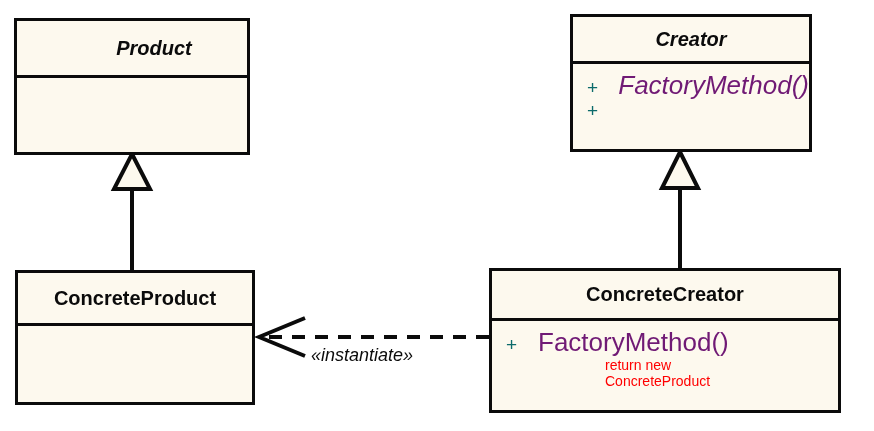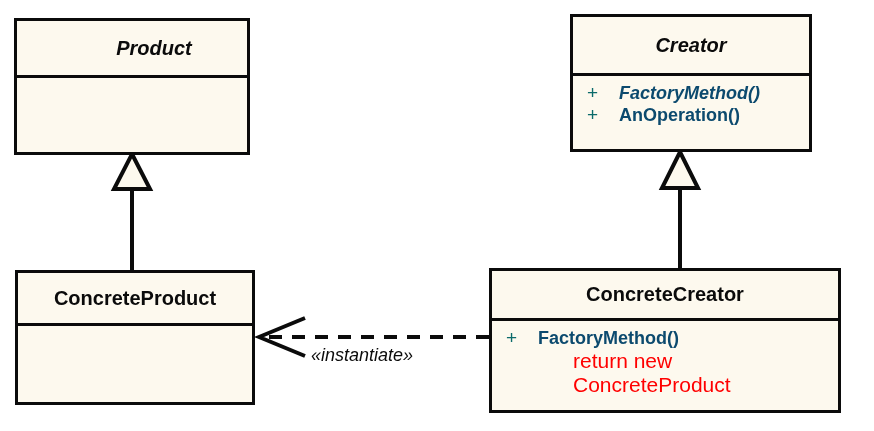--- a/index.html
+++ b/index.html
@@ -66,33 +66,33 @@
   .uml-visibility {
     display: inline-block;
     width: 46px;
     padding-left: 14px;
     box-sizing: border-box;
     font-size: 19px;
     color: #0c6b6b;
     font-weight: normal;
   }
   .uml-member-name {
-    font-size: 18px;
-    color: #0c4a6e;
-    font-weight: bold;
+    font-size: 26px;
+    color: #701a75;
+    font-weight: normal;
   }
   .uml-member-name.italic {
     font-style: italic;
   }
   .uml-note-line {
-    font-size: 21px;
+    font-size: 14px;
     color: #ff0000;
     white-space: nowrap;
     line-height: 1.16;
-    padding-left: 81px;
+    padding-left: 113px;
   }
   .svg-layer {
     position: absolute;
     left: 0;
     top: 0;
     width: 874px;
     height: 431px;
     overflow: visible;
     pointer-events: none;
   }
@@ -129,31 +129,30 @@
   </svg>
 
   <div class="uml-class" style="left:14px; top:18px; width:236px; height:137px;">
     <div class="uml-name-compartment" style="height:54px;padding-left:44px;">
       <span class="uml-name abstract">Product</span>
     </div>
     <div class="uml-members-compartment empty"></div>
   </div>
 
   <div class="uml-class" style="left:570px; top:14px; width:242px; height:138px;">
-    <div class="uml-name-compartment" style="height:56px;">
+    <div class="uml-name-compartment" style="height:44px;">
       <span class="uml-name abstract">Creator</span>
     </div>
     <div class="uml-members-compartment">
       <div class="uml-member">
         <span class="uml-visibility">+</span>
         <span class="uml-member-name italic">FactoryMethod()</span>
       </div>
       <div class="uml-member">
         <span class="uml-visibility">+</span>
-        <span class="uml-member-name">AnOperation()</span>
       </div>
     </div>
   </div>
 
   <div class="uml-class" style="left:15px; top:270px; width:240px; height:135px;">
     <div class="uml-name-compartment" style="height:50px;">
       <span class="uml-name">ConcreteProduct</span>
     </div>
     <div class="uml-members-compartment empty"></div>
   </div>

